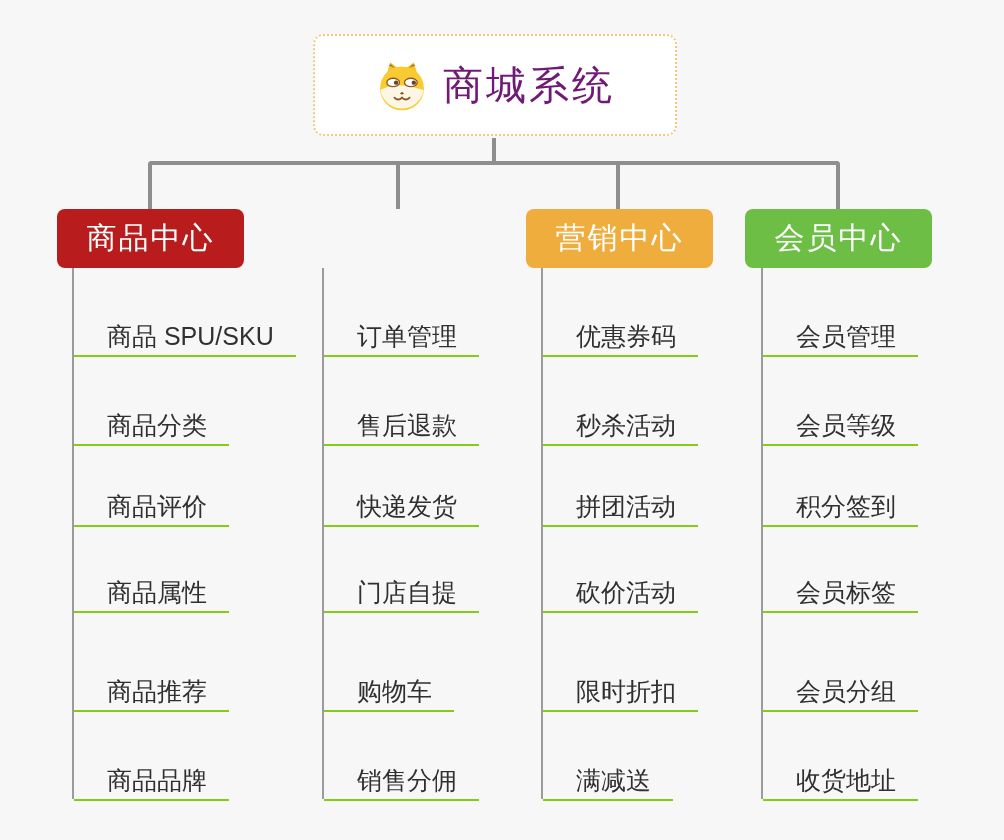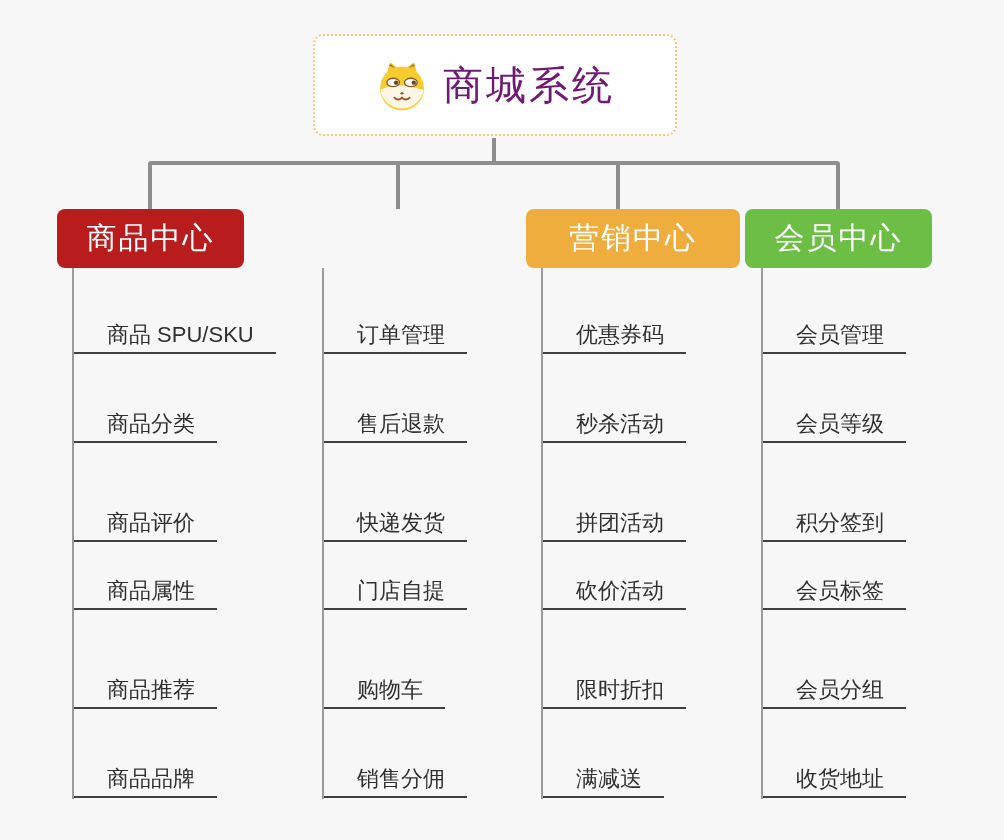--- a/index.html
+++ b/index.html
@@ -56,45 +56,45 @@
     border-radius:8px;
     display:flex;align-items:center;justify-content:center;
     color:#ffffff;
     font-size:30px;
     letter-spacing:2px;
     cursor:pointer;
     box-sizing:border-box;
   }
   .bh-1{left:57px;width:187px;}
   .bh-2{left:307px;width:186px;}
-  .bh-3{left:526px;width:214px;}
+  .bh-3{left:526px;width:187px;}
   .bh-4{left:745px;width:187px;}
 
   
   .branch-col{
     position:absolute;top:268px;height:531px;
     border-left:2px solid #9b9b9b;
   }
   .bc-1{left:72px;}
   .bc-2{left:322px;}
   .bc-3{left:541px;}
   .bc-4{left:761px;}
   .leaf{
     position:absolute;left:0;
     white-space:nowrap;
-    font-size:22px;
+    font-size:25px;
     line-height:1;
     color:#303030;
     padding:0 22px 6px 33px;
-    border-bottom:2px solid #404040;
+    border-bottom:2px solid #84cc16;
     cursor:pointer;
   }
   .l-1{top:56px;}
   .l-2{top:145px;}
-  .l-3{top:244px;}
+  .l-3{top:226px;}
   .l-4{top:312px;}
   .l-5{top:411px;}
   .l-6{top:500px;}
 </style>
 </head>
 <body>
 
 <div id="canvas">
 
   <div class="root-node">

